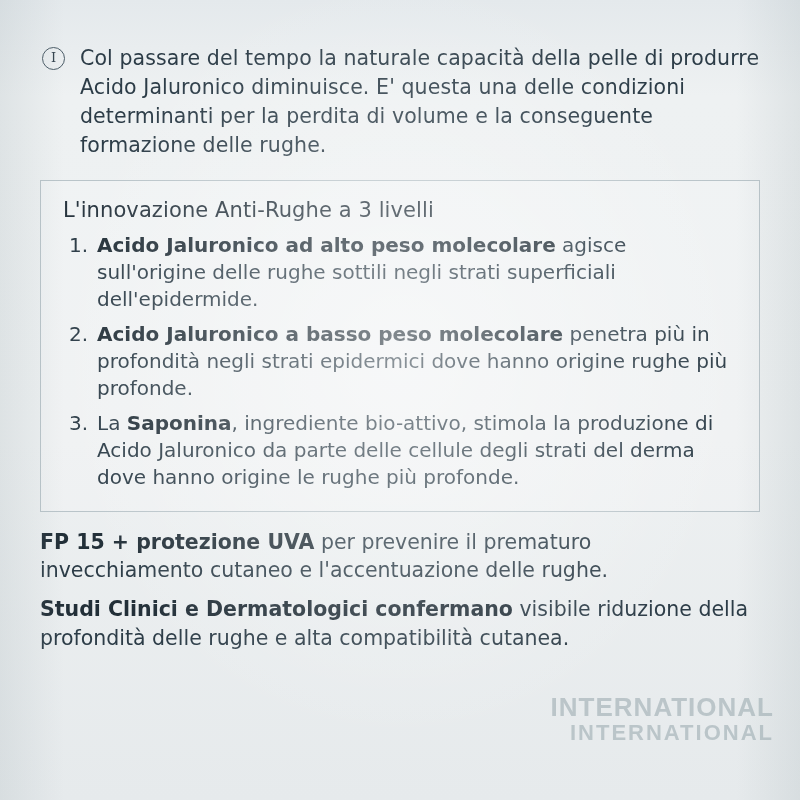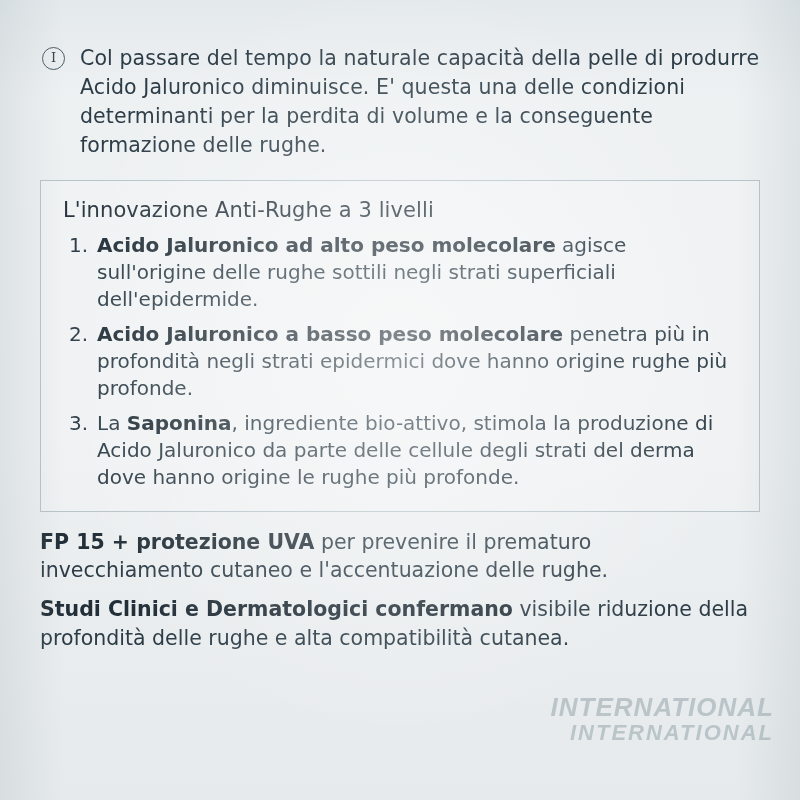--- a/index.html
+++ b/index.html
@@ -115,21 +115,20 @@
     right: 26px;
     bottom: 56px;
     color: rgba(150,165,172,0.55);
     font-size: 26px;
     font-weight: bold;
     letter-spacing: 1px;
     line-height: 1.05;
     text-align: right;
     z-index: 1;
     font-family: "Liberation Sans", sans-serif;
-    font-style: italic;
   }
   .watermark .w2 { font-size: 22px; letter-spacing: 2px; }
 </style>
 </head>
 <body>
 
 <div class="package">
 
   <div class="intro">
     <span class="reg-mark">I</span>

